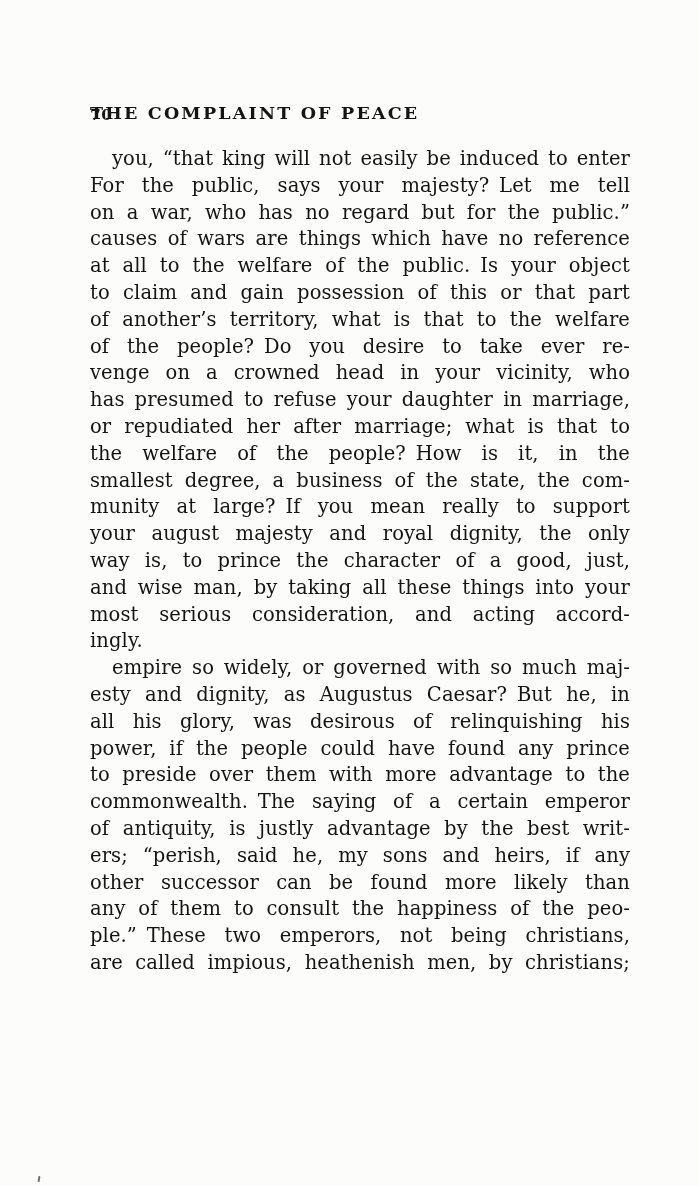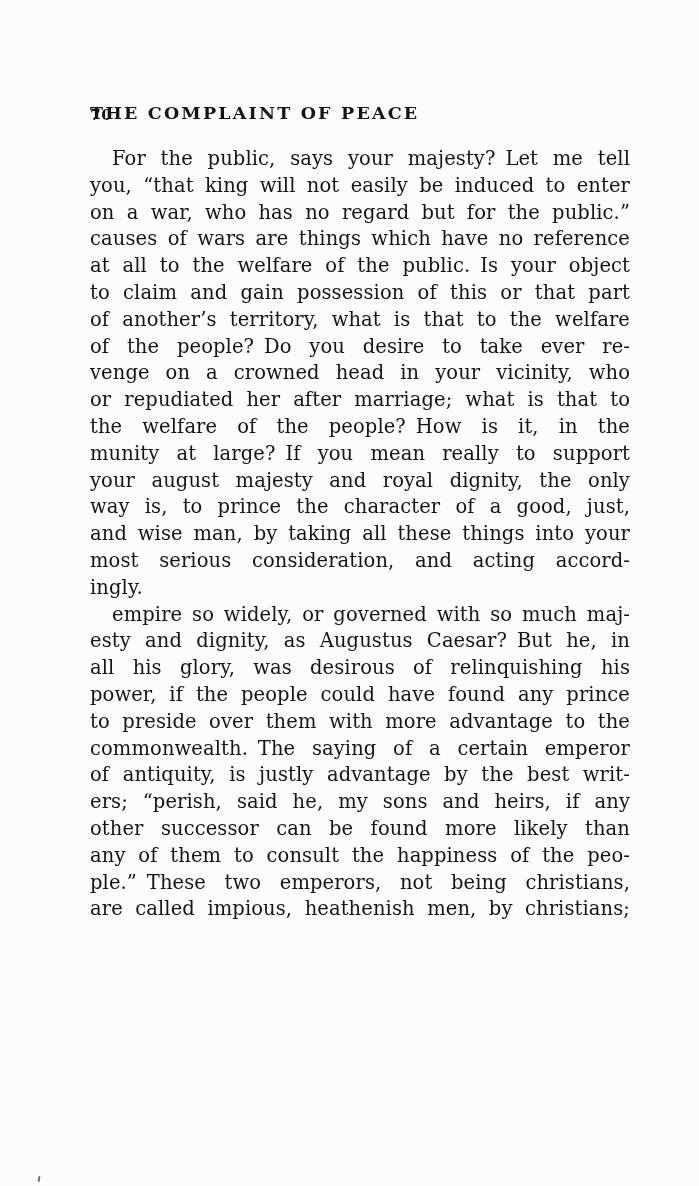--- a/index.html
+++ b/index.html
@@ -81,31 +81,33 @@
 
 <div class="page">
 
   <header class="running-head">
     <span class="page-num">70</span>
     <span class="title">THE COMPLAINT OF PEACE</span>
   </header>
 
   <main class="text-block">
     <div class="paragraph">
+        <div class="line">you, “that king will not easily be induced to enter</div>
         <div class="line">For the public, says your majesty? Let me tell</div>
-        <div class="line">you, “that king will not easily be induced to enter</div>
         <div class="line">on a war, who has no regard but for the public.”</div>
         <div class="line">causes of wars are things which have no reference</div>
         <div class="line">at all to the welfare of the public. Is your object</div>
         <div class="line">to claim and gain possession of this or that part</div>
         <div class="line">of another’s territory, what is that to the welfare</div>
         <div class="line">of the people? Do you desire to take ever re-</div>
         <div class="line">venge on a crowned head in your vicinity, who</div>
+        <div class="line">has presumed to refuse your daughter in marriage,</div>
         <div class="line">or repudiated her after marriage; what is that to</div>
         <div class="line">the welfare of the people? How is it, in the</div>
+        <div class="line">smallest degree, a business of the state, the com-</div>
         <div class="line">munity at large? If you mean really to support</div>
         <div class="line">your august majesty and royal dignity, the only</div>
         <div class="line">way is, to prince the character of a good, just,</div>
         <div class="line">and wise man, by taking all these things into your</div>
         <div class="line">most serious consideration, and acting accord-</div>
         <div class="line no-justify">ingly.</div>
       </div>
     <div class="paragraph">
         <div class="line">empire so widely, or governed with so much maj-</div>
         <div class="line">esty and dignity, as Augustus Caesar? But he, in</div>

